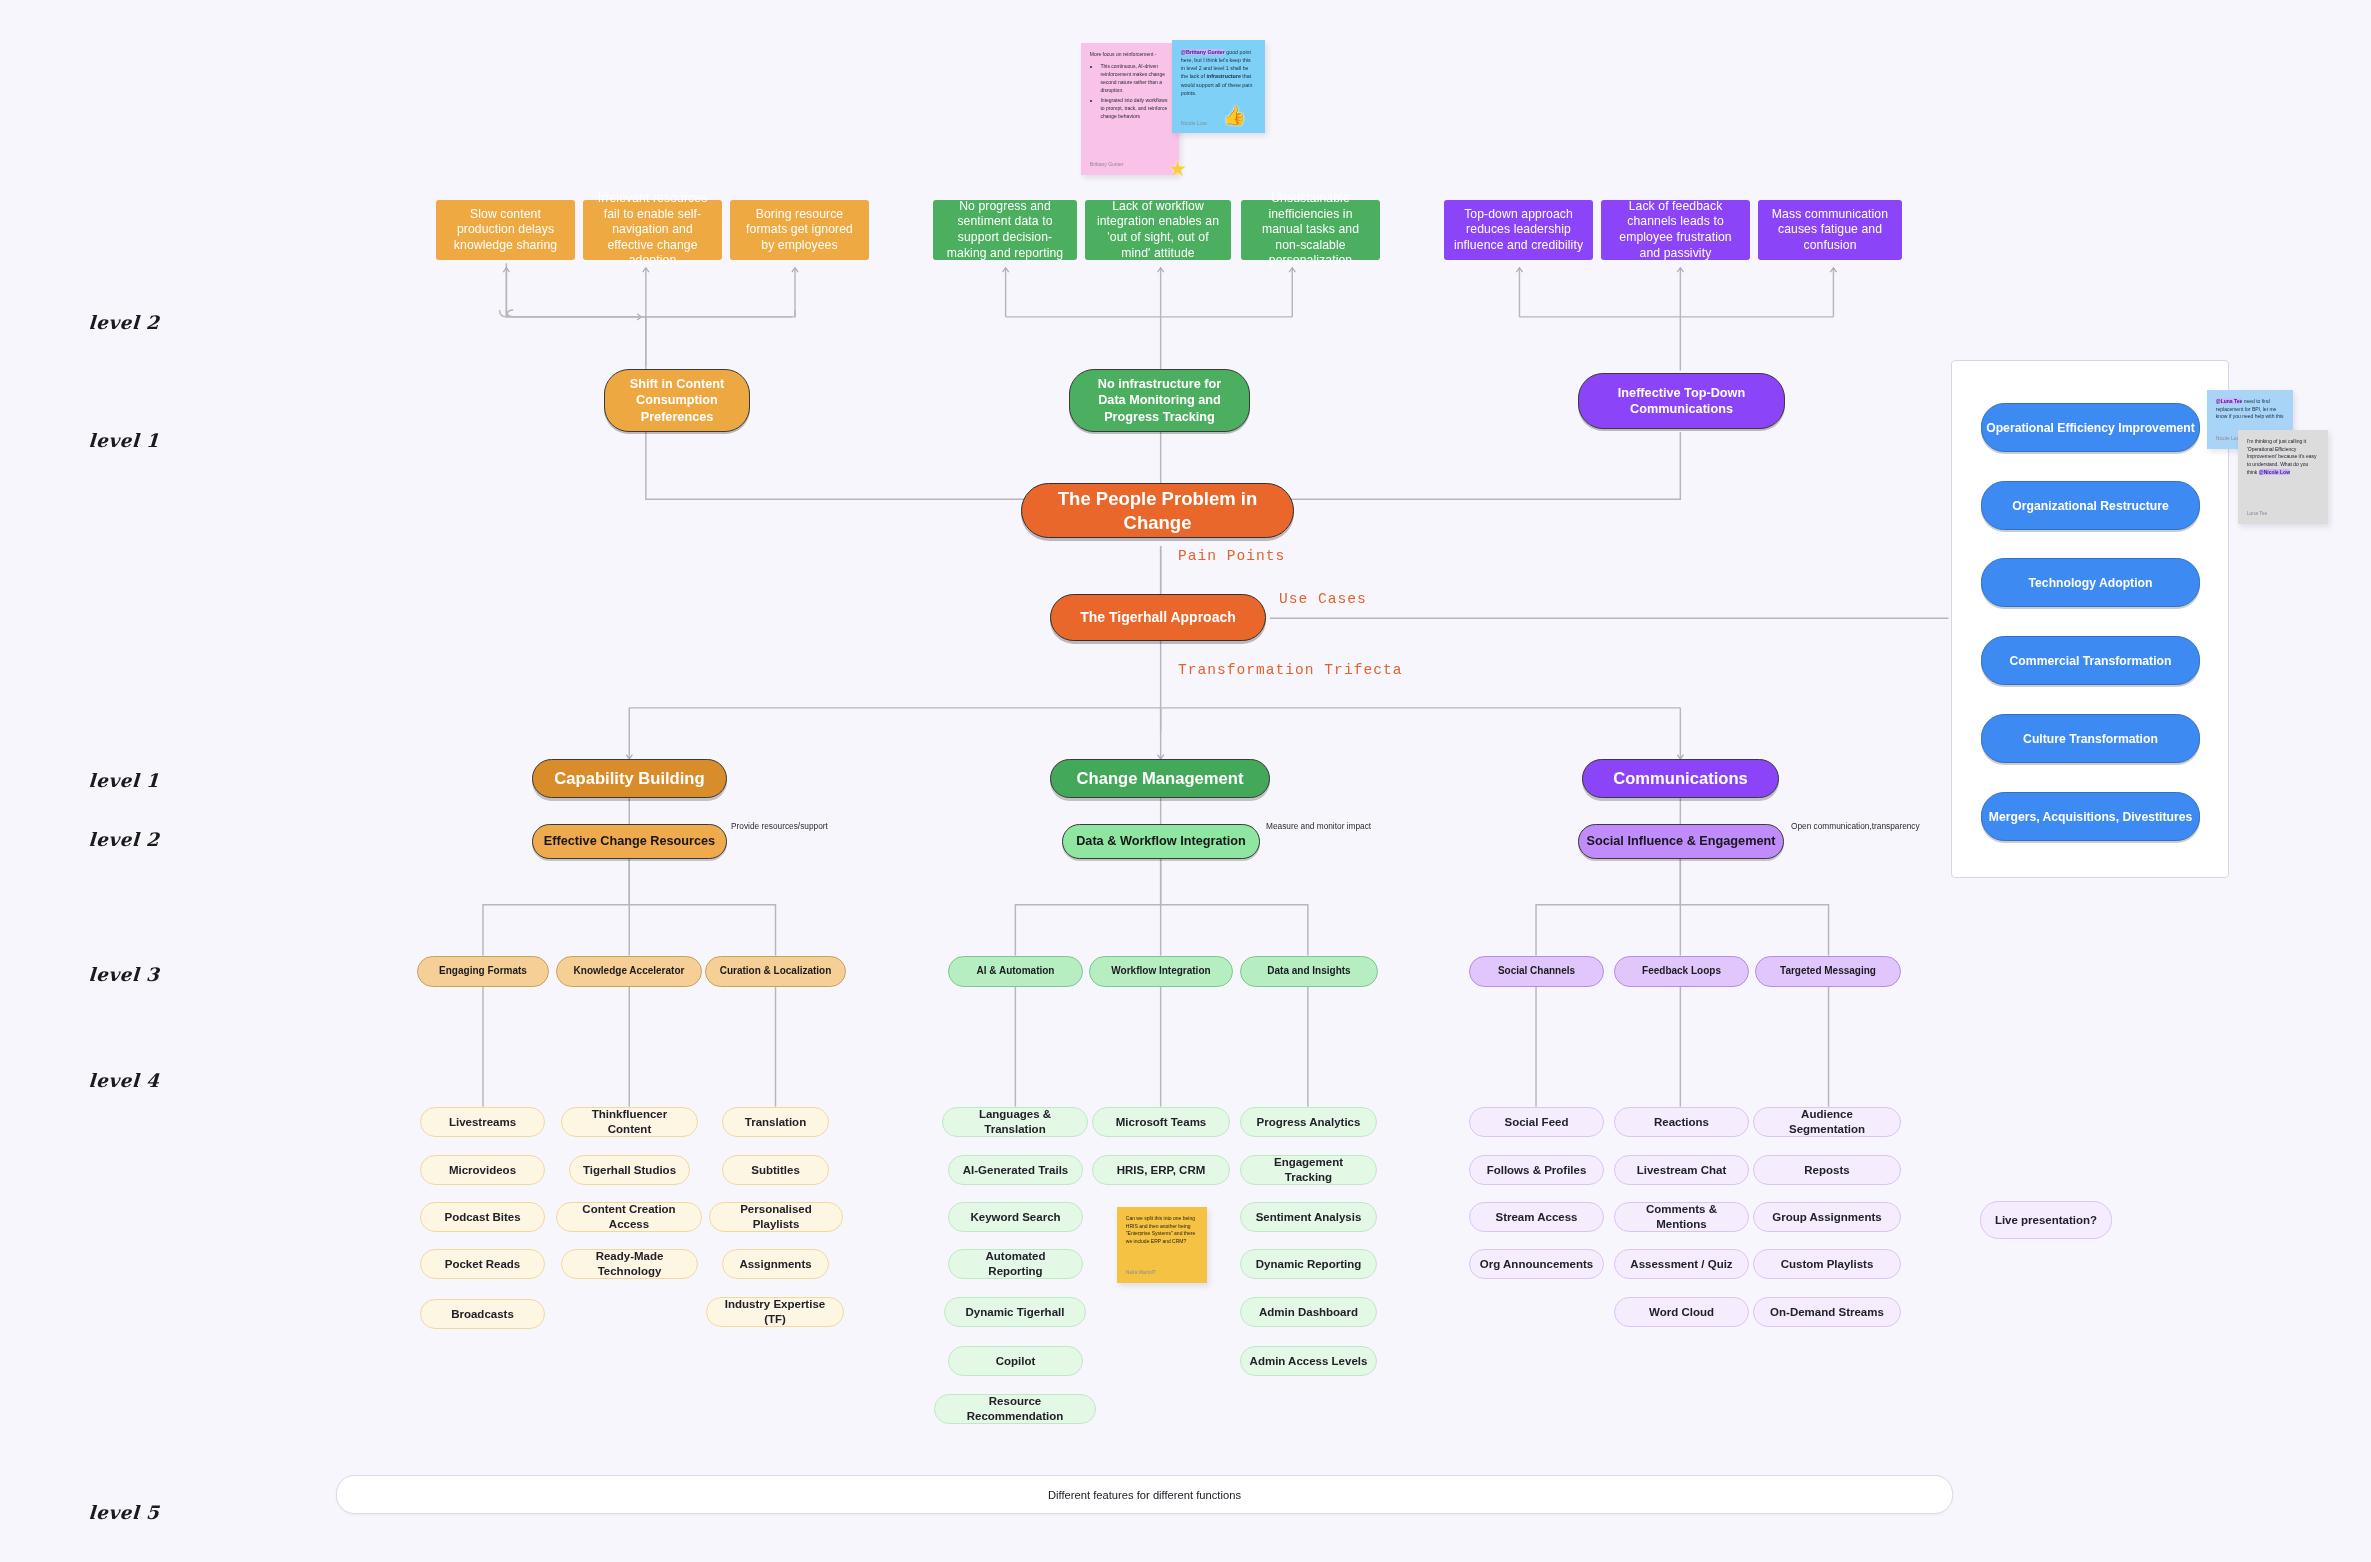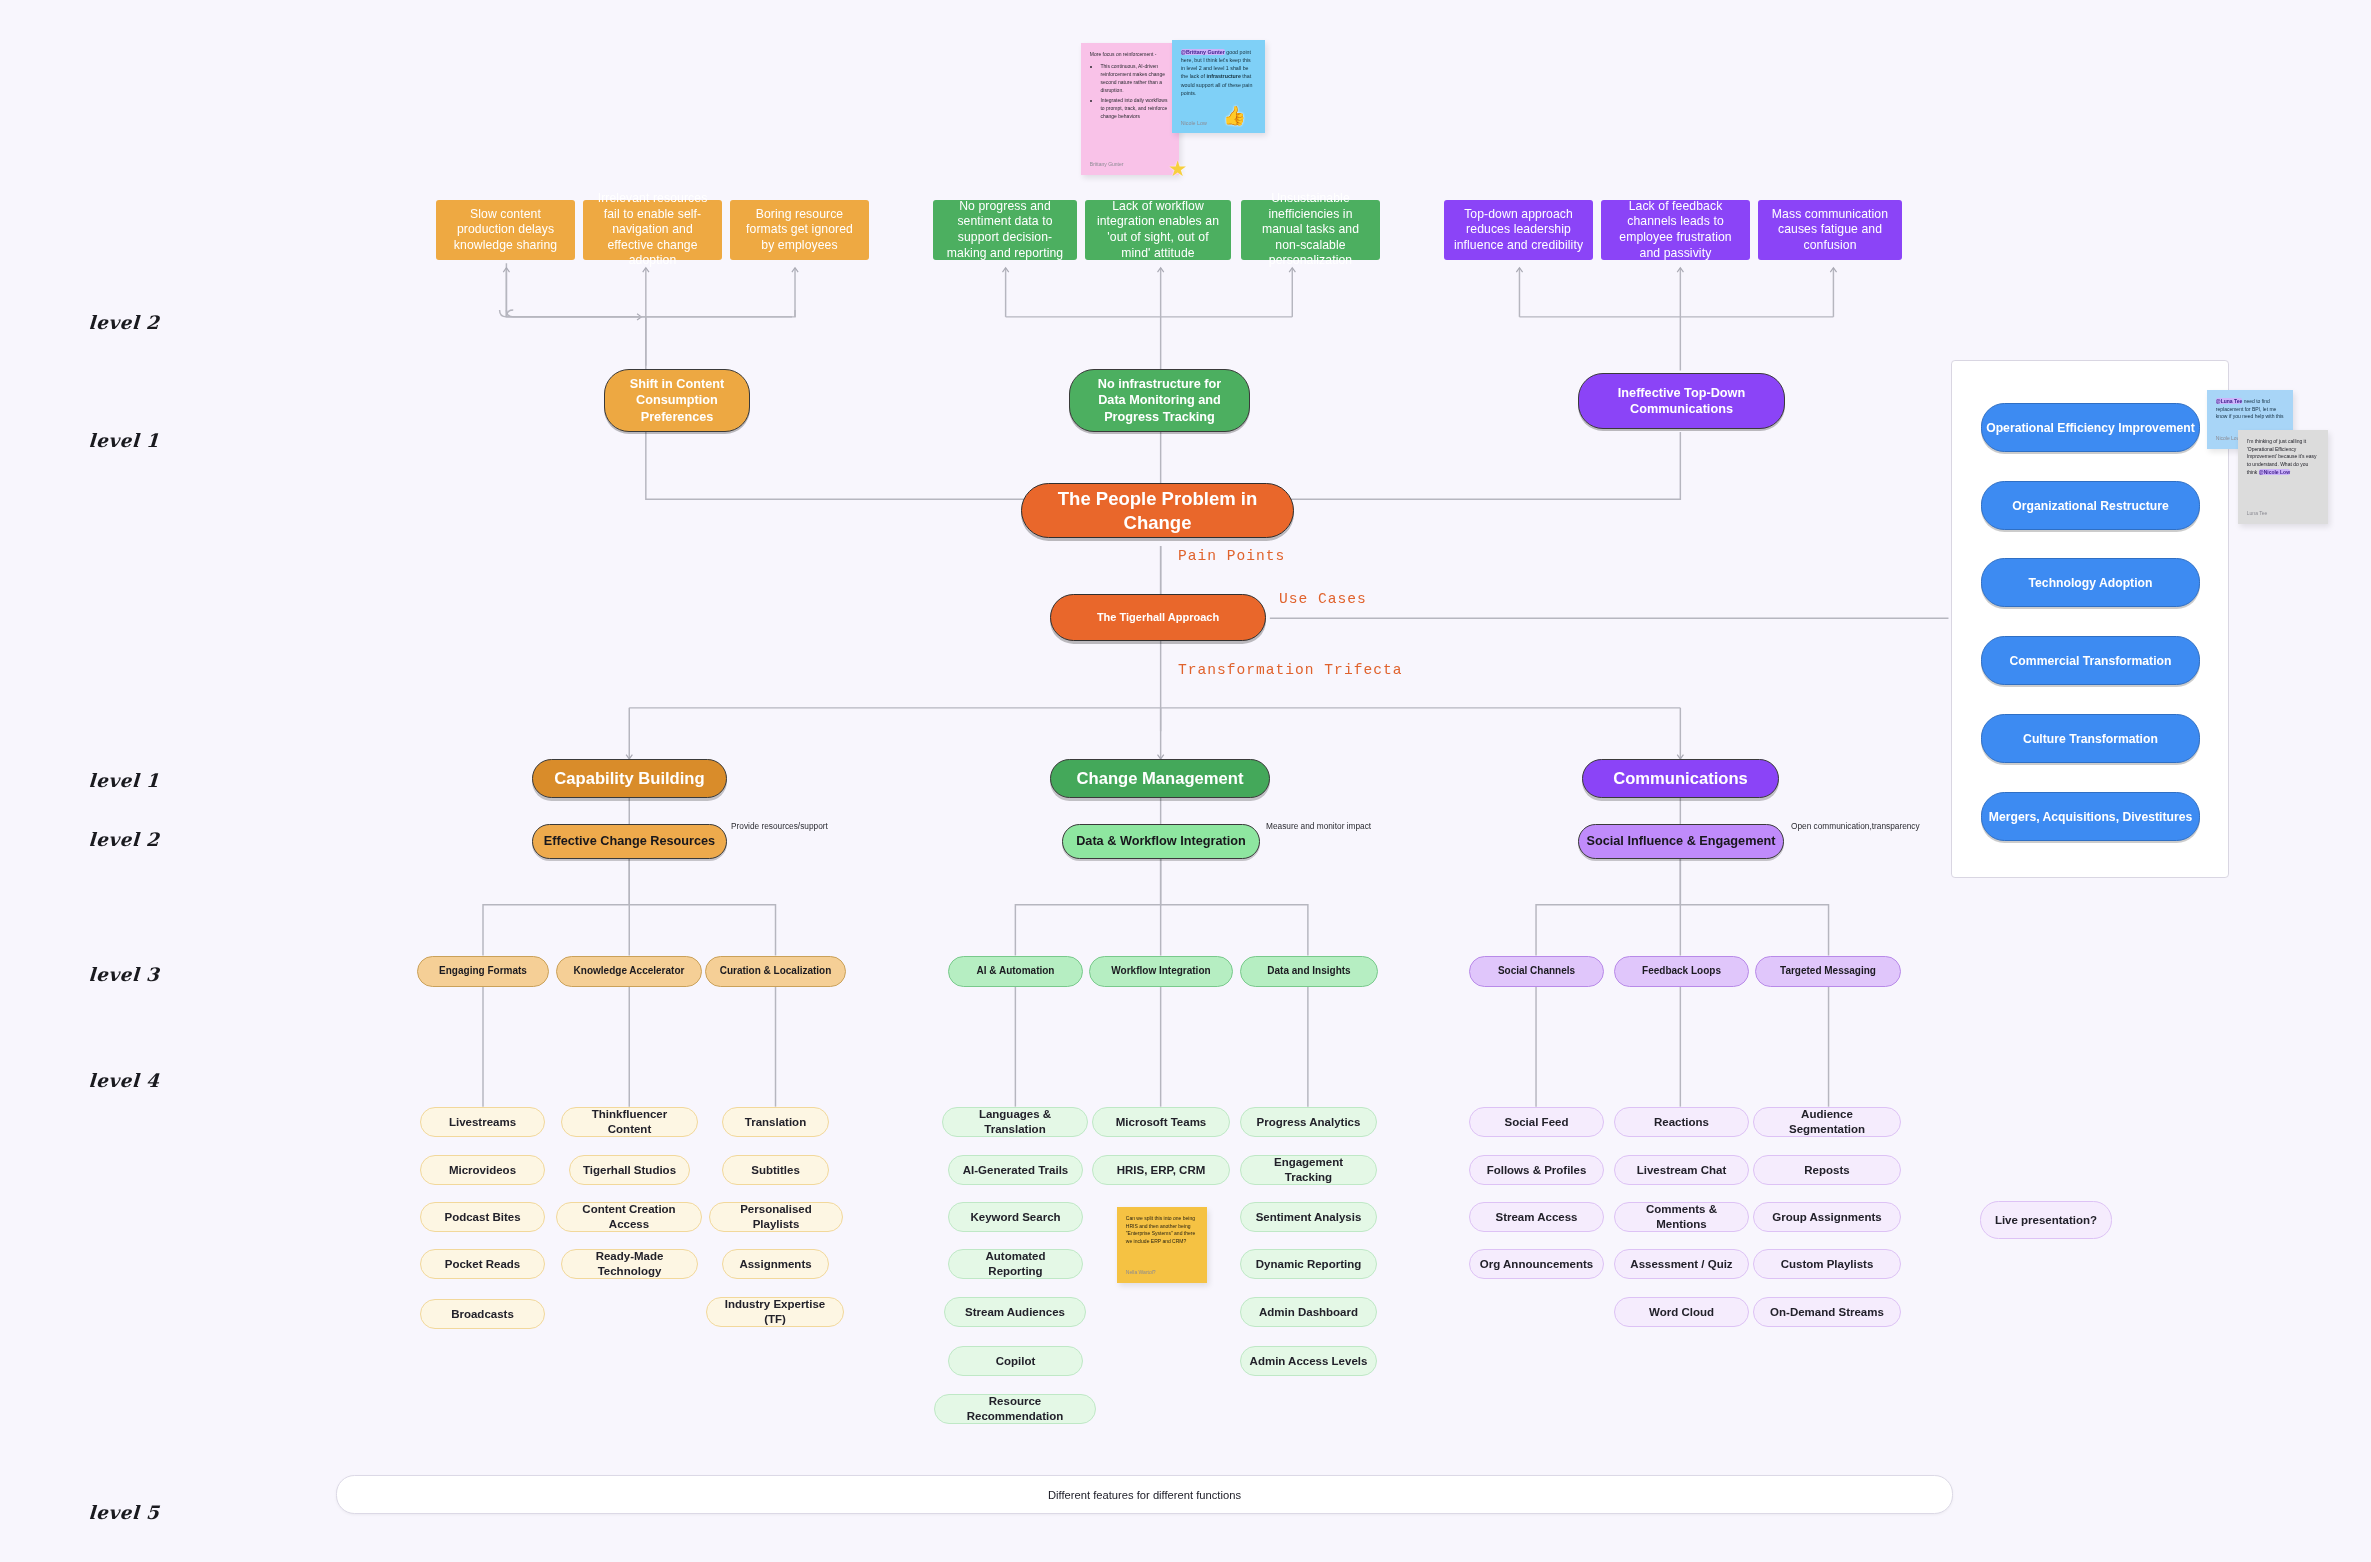--- a/index.html
+++ b/index.html
@@ -50,21 +50,21 @@
   .root{
     border-radius:33px;
     background:#e9672b;
     color:#fff;
     font-weight:bold;
     border:1.8px solid #2f2f2f;
     box-shadow:0 2.9px 0 rgba(0,0,0,.25);
     text-align:center;
   }
   #node-people-problem{font-size:18.5px;}
-  #node-tigerhall{font-size:11px;}
+  #node-tigerhall{font-size:14px;}
 
   
   .pillar{
     border-radius:23.4px;
     color:#fff;font-weight:bold;font-size:16.6px;
     border:1.6px solid #3a3a3a;
     box-shadow:0 2.9px 0 rgba(0,0,0,.22);
   }
   .pillar.orange{background:#d98c2a;}
   .pillar.green {background:#44a85a;}
@@ -330,21 +330,21 @@
   <div class="node lvl4 orange" style="left:722px;top:1107px;width:107px;height:30px;">Translation</div>
   <div class="node lvl4 orange" style="left:722px;top:1155px;width:107px;height:30px;text-align:right;">Subtitles</div>
   <div class="node lvl4 orange" style="left:709px;top:1202px;width:134px;height:30px;">Personalised Playlists</div>
   <div class="node lvl4 orange" style="left:722px;top:1249px;width:107px;height:30px;">Assignments</div>
   <div class="node lvl4 orange" style="left:706px;top:1297px;width:138px;height:30px;">Industry Expertise (TF)</div>
 
   <div class="node lvl4 green" style="left:942px;top:1107px;width:146px;height:30px;">Languages &amp; Translation</div>
   <div class="node lvl4 green" style="left:948px;top:1155px;width:135px;height:30px;">AI-Generated Trails</div>
   <div class="node lvl4 green" style="left:948px;top:1202px;width:135px;height:30px;">Keyword Search</div>
   <div class="node lvl4 green" style="left:948px;top:1249px;width:135px;height:30px;">Automated Reporting</div>
-  <div class="node lvl4 green" style="left:944px;top:1297px;width:142px;height:30px;">Stream Audiences</div>
+  <div class="node lvl4 green" style="left:944px;top:1297px;width:142px;height:30px;">Dynamic Tigerhall</div>
   <div class="node lvl4 green" style="left:948px;top:1346px;width:135px;height:30px;">Copilot</div>
   <div class="node lvl4 green" style="left:934px;top:1394px;width:162px;height:30px;">Resource Recommendation</div>
 
   <div class="node lvl4 green" style="left:1092px;top:1107px;width:138px;height:30px;">Microsoft Teams</div>
   <div class="node lvl4 green" style="left:1092px;top:1155px;width:138px;height:30px;">HRIS, ERP, CRM</div>
 
   <div class="node lvl4 green" style="left:1240px;top:1107px;width:137px;height:30px;">Progress Analytics</div>
   <div class="node lvl4 green" style="left:1240px;top:1155px;width:137px;height:30px;">Engagement Tracking</div>
   <div class="node lvl4 green" style="left:1240px;top:1202px;width:137px;height:30px;">Sentiment Analysis</div>
   <div class="node lvl4 green" style="left:1240px;top:1249px;width:137px;height:30px;">Dynamic Reporting</div>

